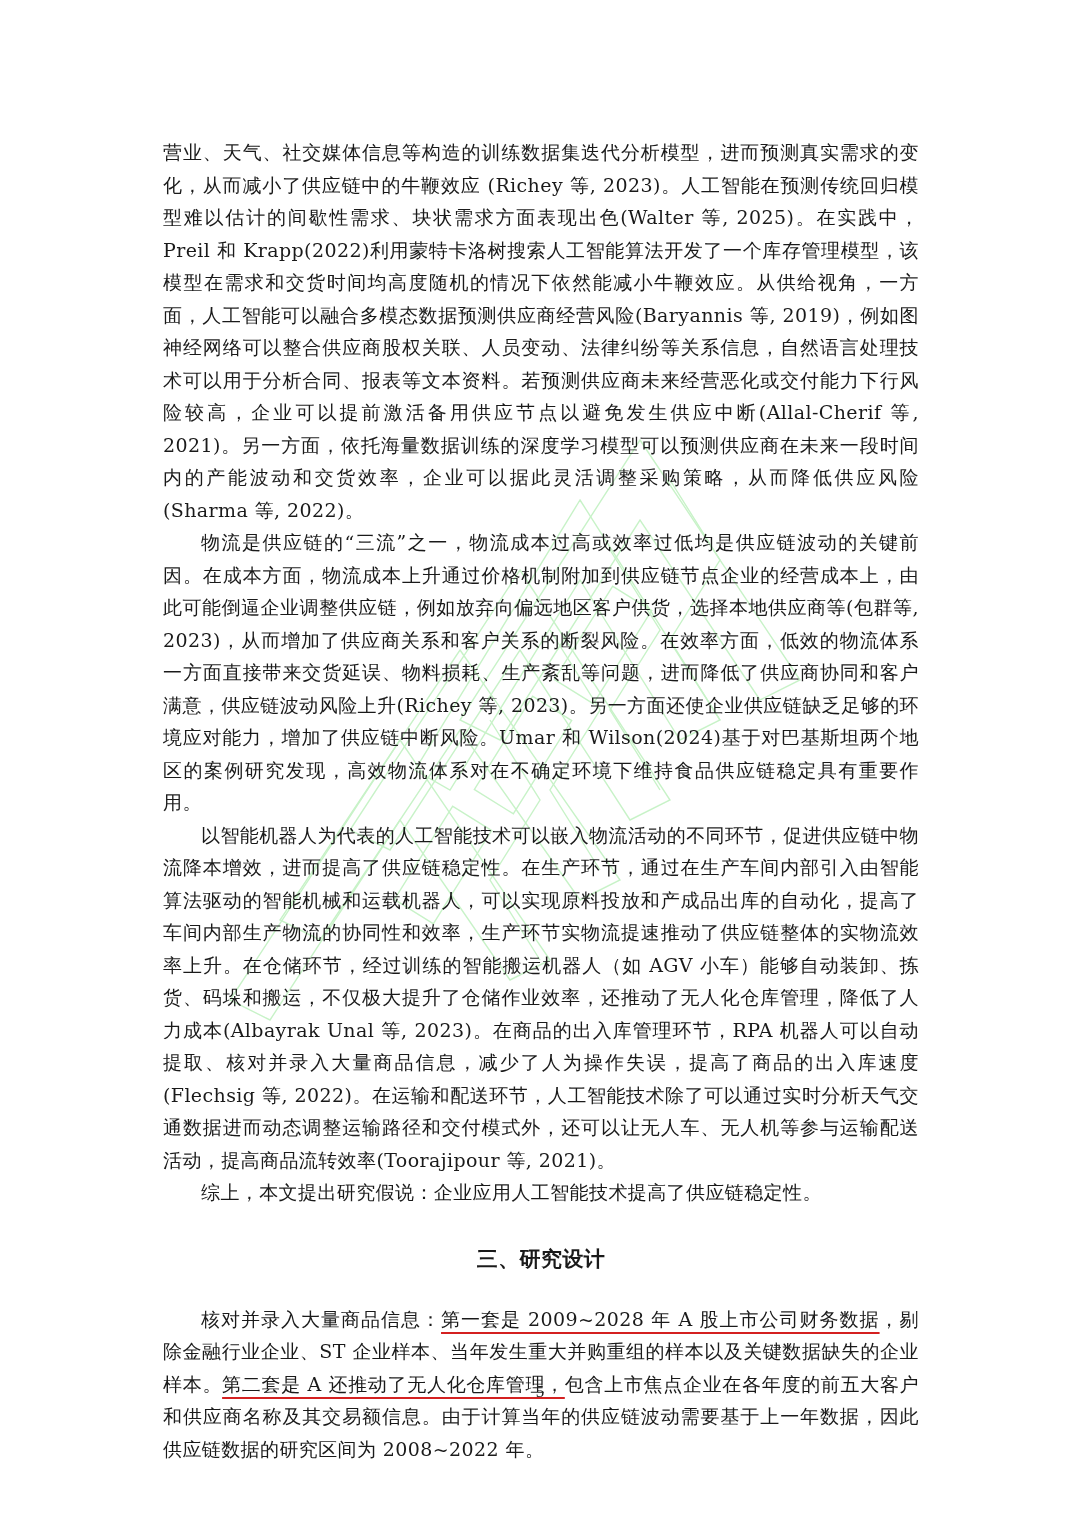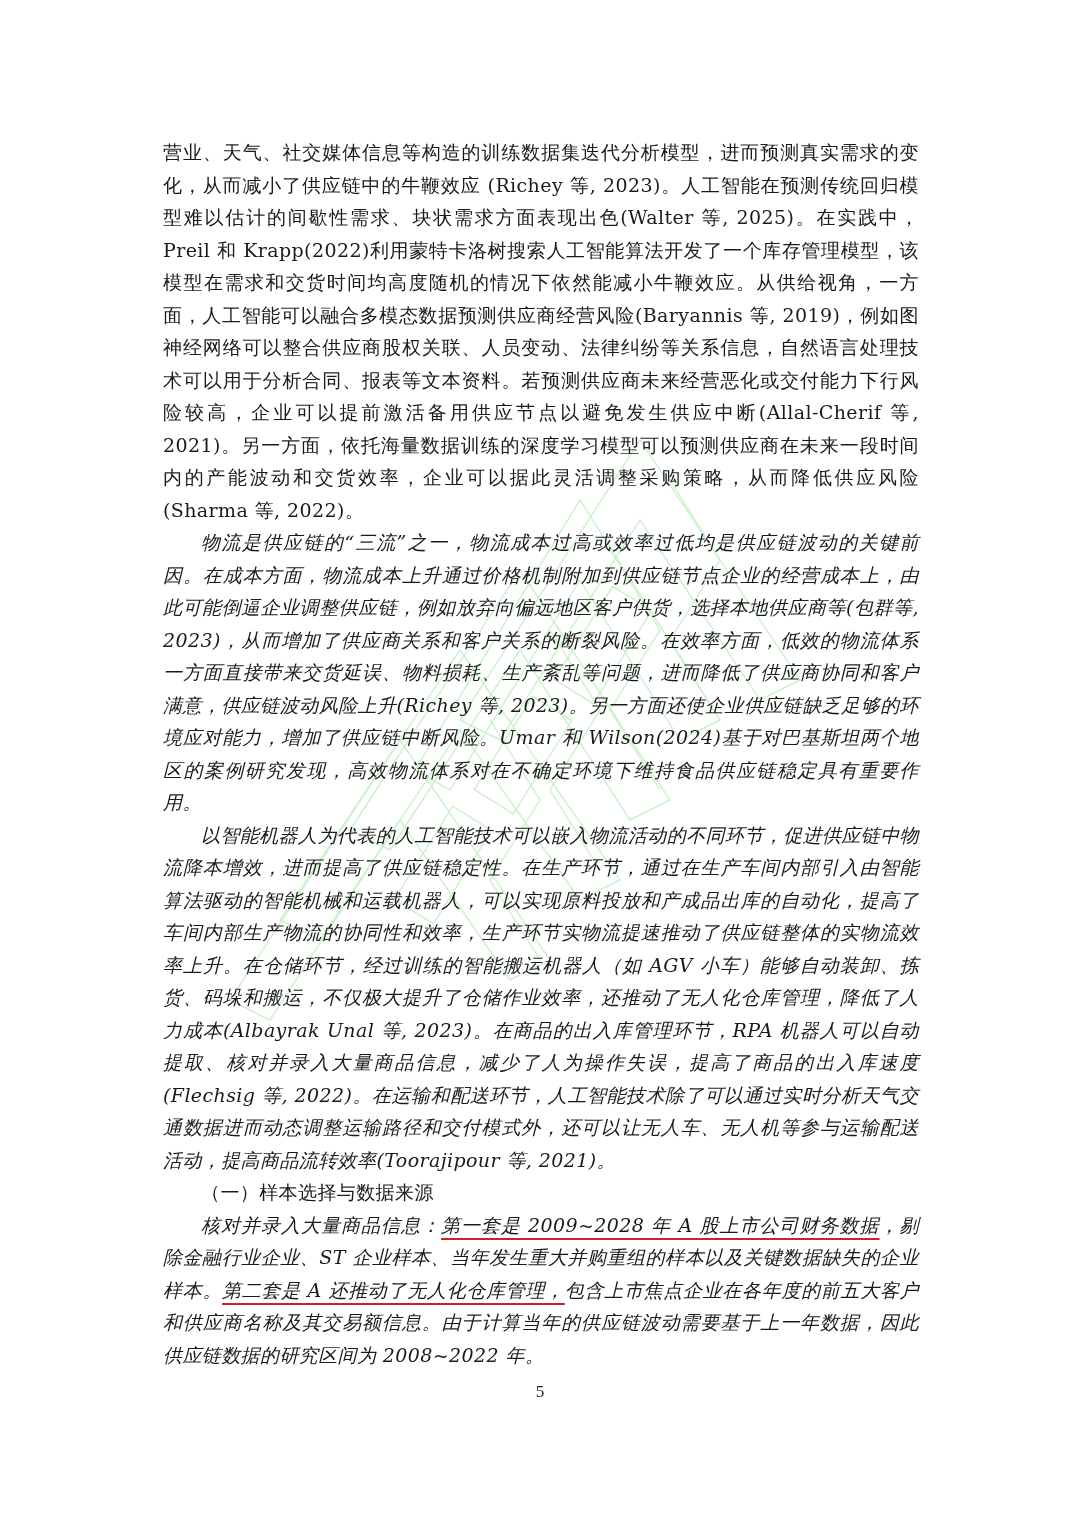--- a/index.html
+++ b/index.html
@@ -13,21 +13,21 @@
     pointer-events: none; opacity: 0.55;
   }
   .content {
     position: absolute; left: 163px; top: 136px; width: 756px;
     font-family: "DejaVu Serif", "Liberation Serif", serif;
     font-size: 19px; color: #1a1a1a;
     line-height: 32.5px;
     letter-spacing: 0.4px;
   }
   .para { margin: 0; text-align: justify; text-align-last: left; }
-  .para.indent { text-indent: 2em; font-style: italic; }
+  .para.indent { text-indent: 2em; }
   .subhead { margin: 0; padding-left: 2em; }
   .section-title {
     margin: 0; text-align: center; font-weight: bold;
     font-family: "DejaVu Sans", "Liberation Sans", sans-serif;
     font-size: 21px; line-height: 32px;
     margin-top: 34px; margin-bottom: 28px;
   }
   .ul-red { text-decoration: underline; text-decoration-color: #d42020; text-decoration-thickness: 2px; text-underline-offset: 6px; }
   .page-number {
     position: absolute; left: 0; width: 1080px; top: 1382px; text-align: center;
@@ -53,20 +53,21 @@
       <rect x="380" y="170" width="46" height="110" transform="rotate(32 403 225)"></rect>
       <rect x="300" y="280" width="46" height="110" transform="rotate(32 323 335)"></rect>
       <rect x="220" y="390" width="46" height="110" transform="rotate(32 243 445)"></rect>
     </g>
   </svg>
 
   <div class="content">
     <p class="para">营业、天气、社交媒体信息等构造的训练数据集迭代分析模型，进而预测真实需求的变化，从而减小了供应链中的牛鞭效应 (Richey 等, 2023)。人工智能在预测传统回归模型难以估计的间歇性需求、块状需求方面表现出色(Walter 等, 2025)。在实践中，Preil 和 Krapp(2022)利用蒙特卡洛树搜索人工智能算法开发了一个库存管理模型，该模型在需求和交货时间均高度随机的情况下依然能减小牛鞭效应。从供给视角，一方面，人工智能可以融合多模态数据预测供应商经营风险(Baryannis 等, 2019)，例如图神经网络可以整合供应商股权关联、人员变动、法律纠纷等关系信息，自然语言处理技术可以用于分析合同、报表等文本资料。若预测供应商未来经营恶化或交付能力下行风险较高，企业可以提前激活备用供应节点以避免发生供应中断(Allal-Cherif 等, 2021)。另一方面，依托海量数据训练的深度学习模型可以预测供应商在未来一段时间内的产能波动和交货效率，企业可以据此灵活调整采购策略，从而降低供应风险(Sharma 等, 2022)。</p>
     <p class="para indent">物流是供应链的“三流”之一，物流成本过高或效率过低均是供应链波动的关键前因。在成本方面，物流成本上升通过价格机制附加到供应链节点企业的经营成本上，由此可能倒逼企业调整供应链，例如放弃向偏远地区客户供货，选择本地供应商等(包群等, 2023)，从而增加了供应商关系和客户关系的断裂风险。在效率方面，低效的物流体系一方面直接带来交货延误、物料损耗、生产紊乱等问题，进而降低了供应商协同和客户满意，供应链波动风险上升(Richey 等, 2023)。另一方面还使企业供应链缺乏足够的环境应对能力，增加了供应链中断风险。Umar 和 Wilson(2024)基于对巴基斯坦两个地区的案例研究发现，高效物流体系对在不确定环境下维持食品供应链稳定具有重要作用。</p>
     <p class="para indent">以智能机器人为代表的人工智能技术可以嵌入物流活动的不同环节，促进供应链中物流降本增效，进而提高了供应链稳定性。在生产环节，通过在生产车间内部引入由智能算法驱动的智能机械和运载机器人，可以实现原料投放和产成品出库的自动化，提高了车间内部生产物流的协同性和效率，生产环节实物流提速推动了供应链整体的实物流效率上升。在仓储环节，经过训练的智能搬运机器人（如 AGV 小车）能够自动装卸、拣货、码垛和搬运，不仅极大提升了仓储作业效率，还推动了无人化仓库管理，降低了人力成本(Albayrak Unal 等, 2023)。在商品的出入库管理环节，RPA 机器人可以自动提取、核对并录入大量商品信息，减少了人为操作失误，提高了商品的出入库速度(Flechsig 等, 2022)。在运输和配送环节，人工智能技术除了可以通过实时分析天气交通数据进而动态调整运输路径和交付模式外，还可以让无人车、无人机等参与运输配送活动，提高商品流转效率(Toorajipour 等, 2021)。</p>
+    <p class="para indent">综上，本文提出研究假说：企业应用人工智能技术提高了供应链稳定性。</p>
 
+    <h2 class="section-title">三、研究设计</h2>
 
-    <p class="subhead">（一）样本选择与数据来源</p>
     <p class="para indent"><span>核对并录入大量商品信息：</span><span class="ul-red">第一套是 2009~2028 年 A 股上市公司财务数据</span><span>，剔除金融行业企业、ST 企业样本、当年发生重大并购重组的样本以及关键数据缺失的企业样本。</span><span class="ul-red">第二套是 A 还推动了无人化仓库管理，</span><span>包含上市焦点企业在各年度的前五大客户和供应商名称及其交易额信息。由于计算当年的供应链波动需要基于上一年数据，因此供应链数据的研究区间为 2008~2022 年。</span></p>
   </div>
 
   <div class="page-number">5</div>
 </div>
 
 </body></html>

